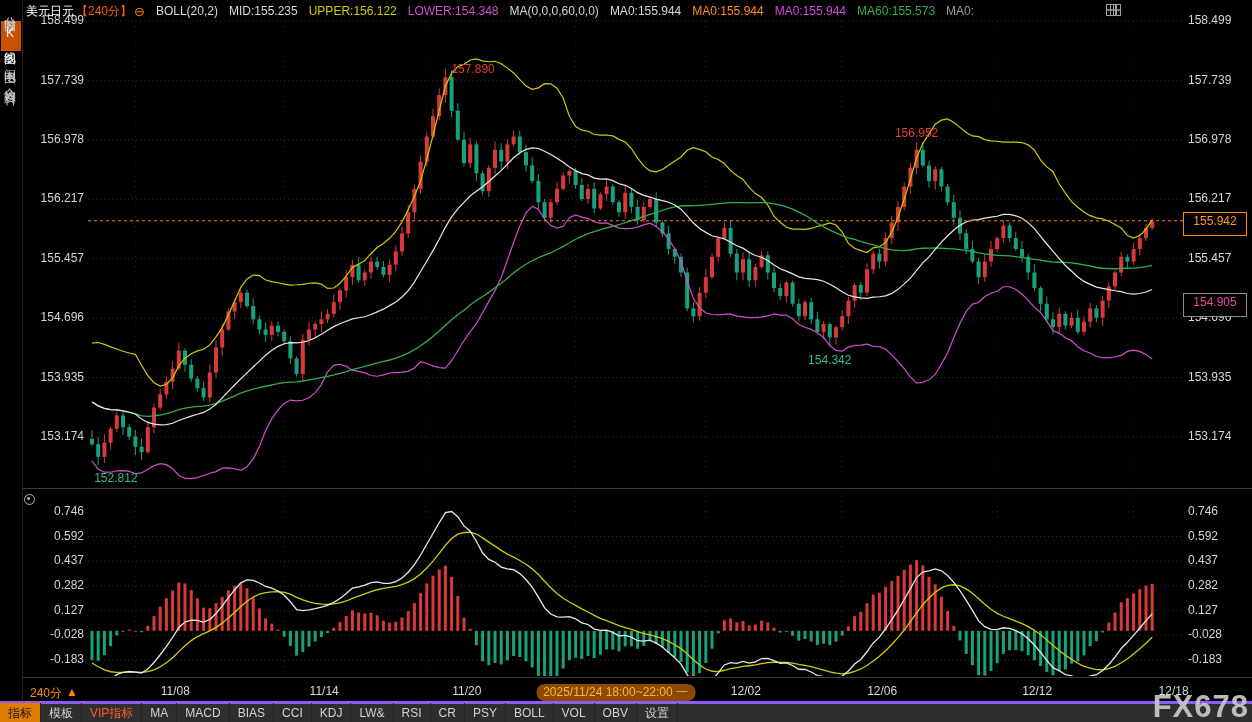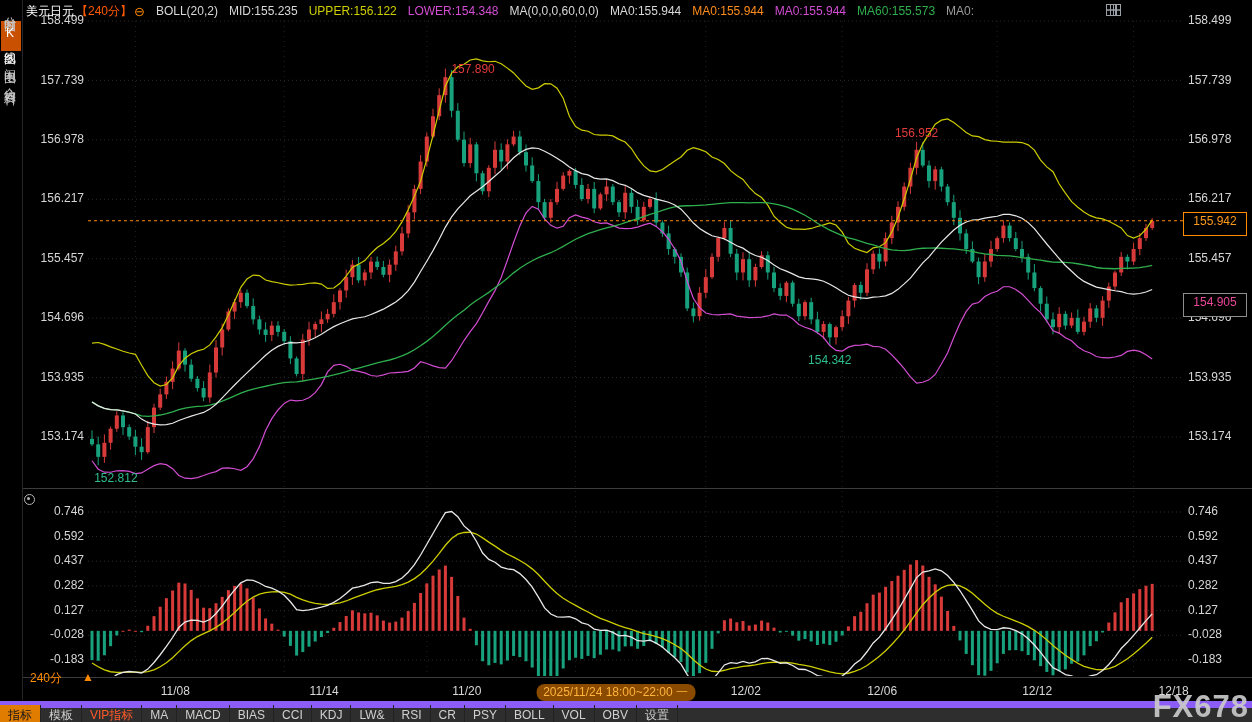--- a/index.html
+++ b/index.html
@@ -19,26 +19,26 @@
         padding:5px 3px;letter-spacing:2px;cursor:pointer;margin:0 auto 3px auto;width:14px;}
   .stab.active{background:#c85000;color:#fff;}
   .mhdr{position:absolute;left:90px;top:491px;font-size:12px;display:flex;gap:14px;z-index:3;white-space:nowrap;}
   .macd-ico{position:absolute;left:24px;top:494px;width:9px;height:9px;border:1px solid #b5b5b5;
         border-radius:50%;z-index:3;cursor:pointer;}
   .macd-ico::after{content:"";position:absolute;left:2px;top:2px;width:3px;height:3px;background:#b5b5b5;border-radius:50%;}
   .tag{position:absolute;left:1183px;width:64px;height:24px;line-height:16px;font-size:12px;
        text-align:center;z-index:4;background:#000;box-sizing:border-box;cursor:pointer;}
   .tag.cur{border:1px solid #ff8a00;color:#ff9a1e;}
   .tag.alt{border:1px solid #8d8d8d;color:#ec4899;}
-  .periodsel{position:absolute;left:30px;top:670px;color:#ff8a00;font-size:12px;z-index:3;cursor:pointer;display:flex;gap:20px;}
+  .periodsel{position:absolute;left:30px;top:685px;color:#ff8a00;font-size:12px;z-index:3;cursor:pointer;display:flex;gap:4px;}
   .tl{position:absolute;left:0;top:684px;width:1252px;height:17px;z-index:3;margin-left:40px;}
   .tl .lbl{position:absolute;transform:translateX(-50%);font-size:12px;color:#d8d8d8;white-space:nowrap;top:0;}
   .tl .lbl.hl{background:#8a4a00;color:#ffb43c;padding:0 7px;border-radius:8px;}
   .tb{position:absolute;left:0;bottom:0;width:1252px;height:21px;background:#2e2e2e;display:flex;
-      align-items:center;font-size:12px;z-index:3;border-top:7px solid #8b5cf6;box-sizing:border-box;}
+      align-items:center;font-size:12px;z-index:3;border-top:3px solid #8b5cf6;box-sizing:border-box;}
   .tb .it{padding:0 8px;color:#d0d0d0;cursor:pointer;border-right:1px solid #222;height:20px;line-height:20px;}
   .tb .it.active{background:#e07c00;color:#161616;}
   .tb .it.vip{color:#ff5a2a;}
   .wm{position:absolute;right:3px;bottom:-3px;font-size:31px;font-weight:bold;color:#c9c9c9;
       z-index:6;letter-spacing:1px;pointer-events:none;opacity:.92;}
 </style>
 </head>
 <body>
 
 <div class="app">

